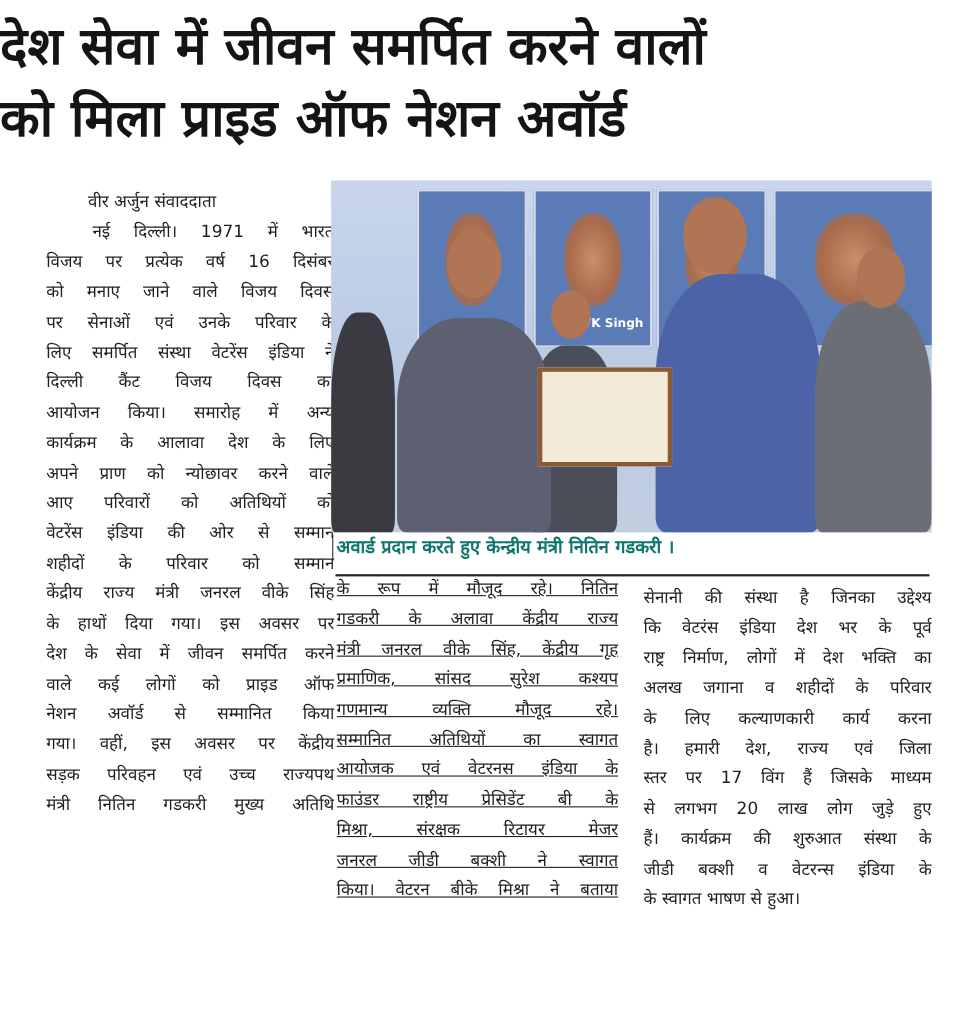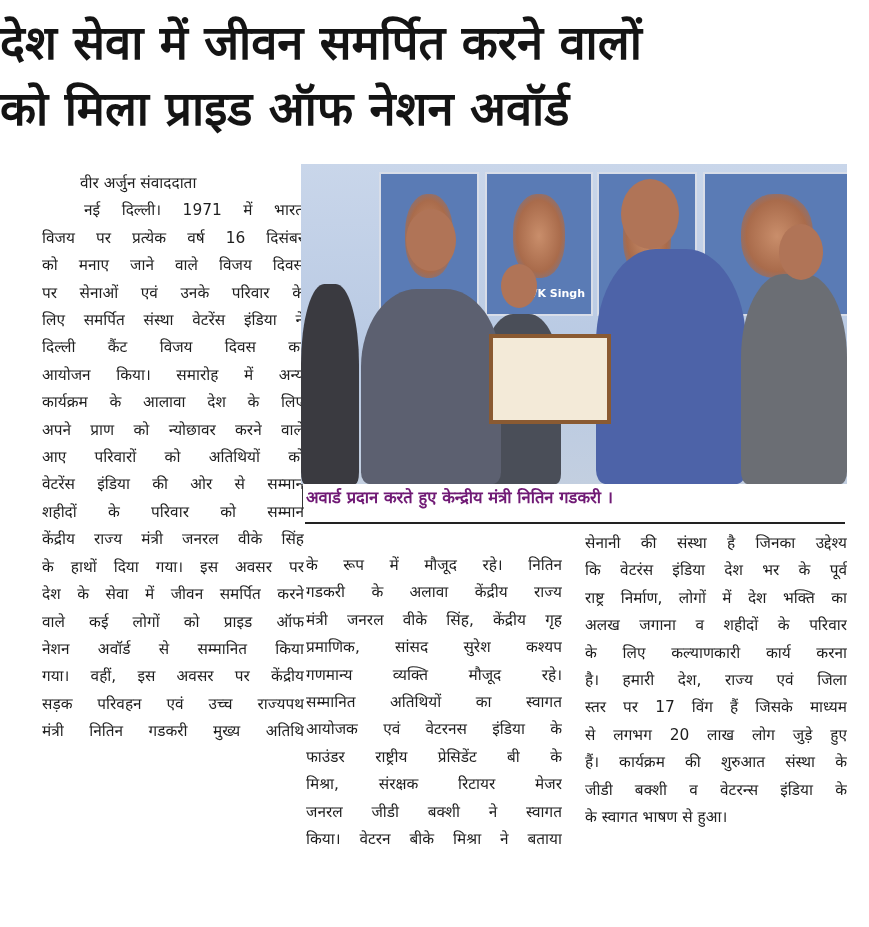--- a/index.html
+++ b/index.html
@@ -6,35 +6,35 @@
   body { width: 869px; height: 927px; position: relative; overflow: hidden; color: #1a1a1a; }
   .headline { position: absolute; left: 0; top: 0; width: 869px; text-align: left;
     font-family: "DejaVu Sans", sans-serif; font-weight: bold; color: #141414; }
   .headline .line { display: block; font-size: 47px; line-height: 66px; letter-spacing: 0px; }
   .headline .l1 { margin-top: 10px; }
   .col { position: absolute; font-family: "DejaVu Sans", sans-serif; font-size: 15.4px;
     line-height: 27.4px; text-align: justify; color: #1e1e1e; }
   .col .ln { display: block; white-space: nowrap; text-align-last: justify; text-align: justify; overflow: hidden; }
   .col .ln.last { text-align-last: left; }
   .col1 { left: 30px; top: 170px; width: 262px; margin-left: 12px; }
-  .col2 { left: 306px; top: 552px; width: 256px; }
+  .col2 { left: 306px; top: 522px; width: 256px; text-decoration: underline; }
   .col3 { left: 585px; top: 530px; width: 262px; }
   .byline { padding-left: 38px; }
   .indent { padding-left: 42px; }
   .photo { position: absolute; left: 301px; top: 164px; width: 546px; height: 320px;
     background: linear-gradient(180deg, #c9d6ea 0%, #b8c9e3 60%, #c3cfe0 100%); overflow: hidden; }
   .poster { position: absolute; top: 8px; height: 140px; background: #5a7bb5; border: 2px solid #d8dde8; }
   .poster .face { position: absolute; left: 25%; top: 14%; width: 50%; height: 60%;
     background: radial-gradient(ellipse at center, #c98e6b 0%, #a96b4b 60%, #5a7bb5 100%); border-radius: 45%; }
   .person { position: absolute; border-radius: 40% 40% 6% 6%; }
   .head { position: absolute; border-radius: 50%; background: #b07457; }
   .frame { position: absolute; left: 188px; top: 170px; width: 122px; height: 90px;
     background: #f3ead8; border: 4px solid #8a5a32; box-sizing: border-box; }
   .caption { position: absolute; left: 302px; top: 486px; font-family: "DejaVu Sans", sans-serif;
-    font-weight: bold; font-size: 16.5px; line-height: 24px; color: #701a75; border-left: 1px solid #333; padding-left: 3px; }
+    font-weight: bold; font-size: 16.5px; line-height: 24px; color: #0f766e; border-left: 1px solid #333; padding-left: 3px; }
   .rule { position: absolute; left: 305px; top: 522px; width: 540px; height: 2px; background: #222; }
 </style>
 </head>
 <body>
 
 <div class="headline">
   <span class="line l1">देश सेवा में जीवन समर्पित करने वालों</span>
   <span class="line">को मिला प्राइड ऑफ नेशन अवॉर्ड</span>
 </div>
 

